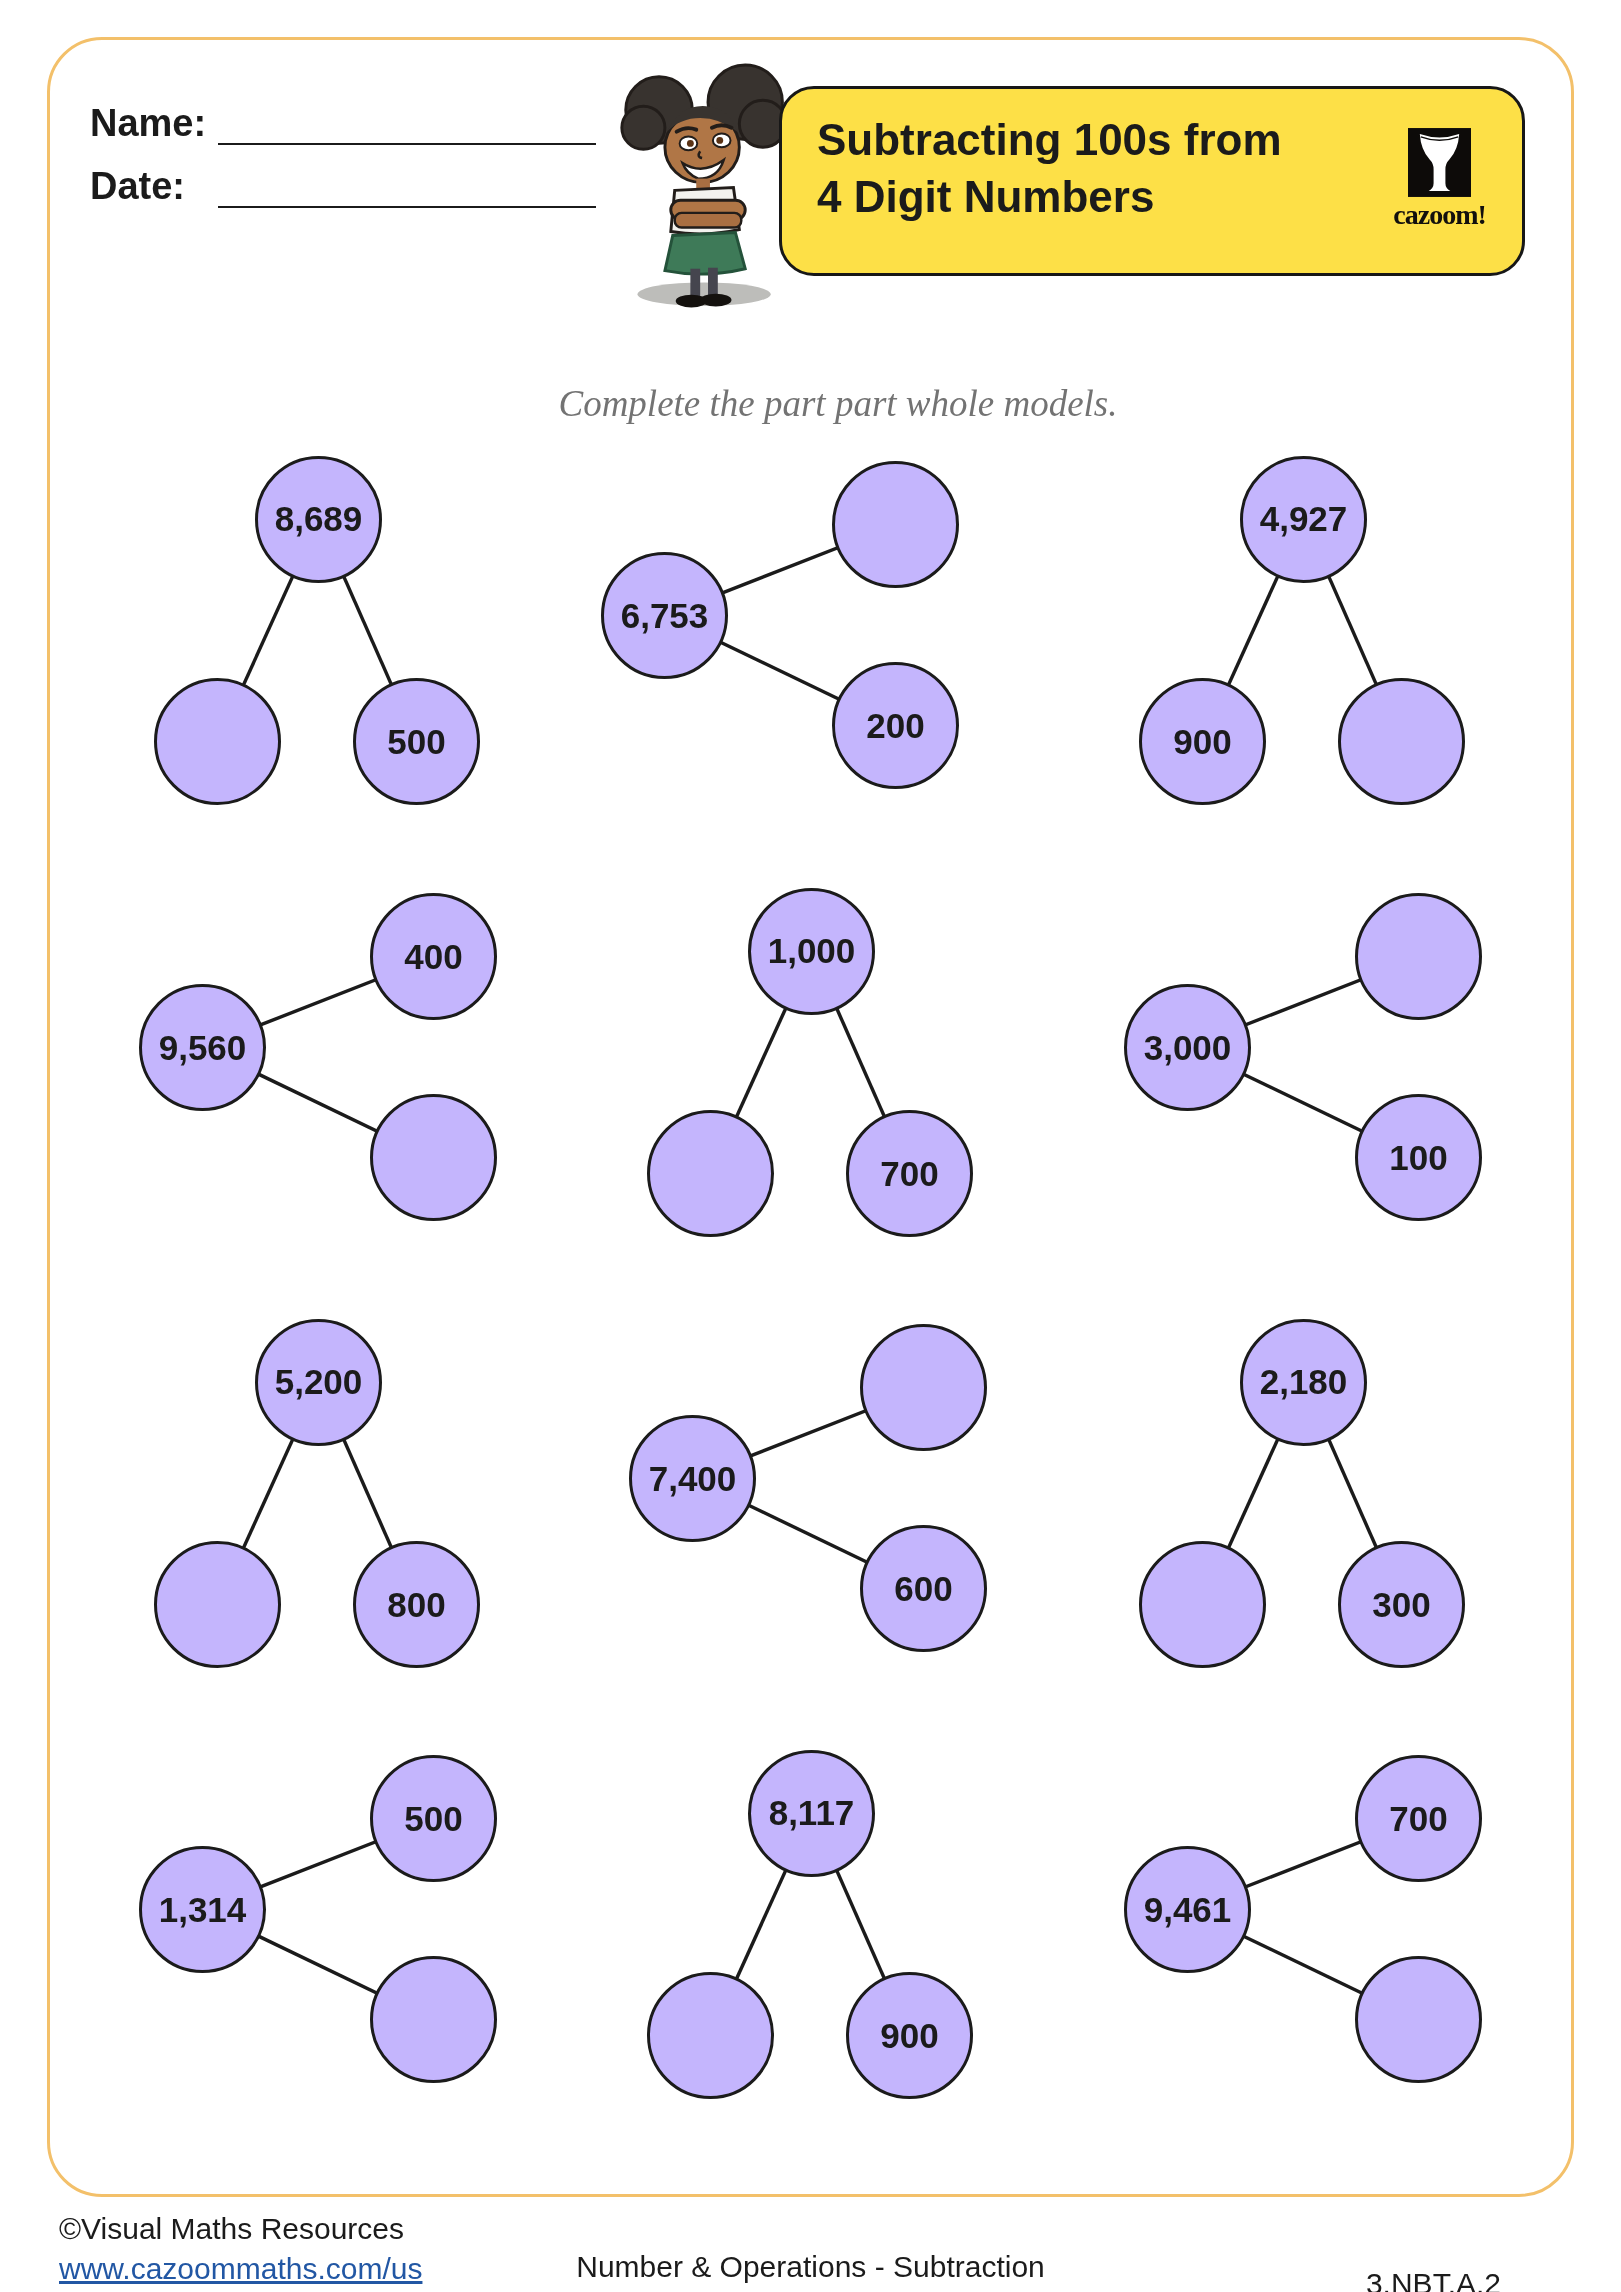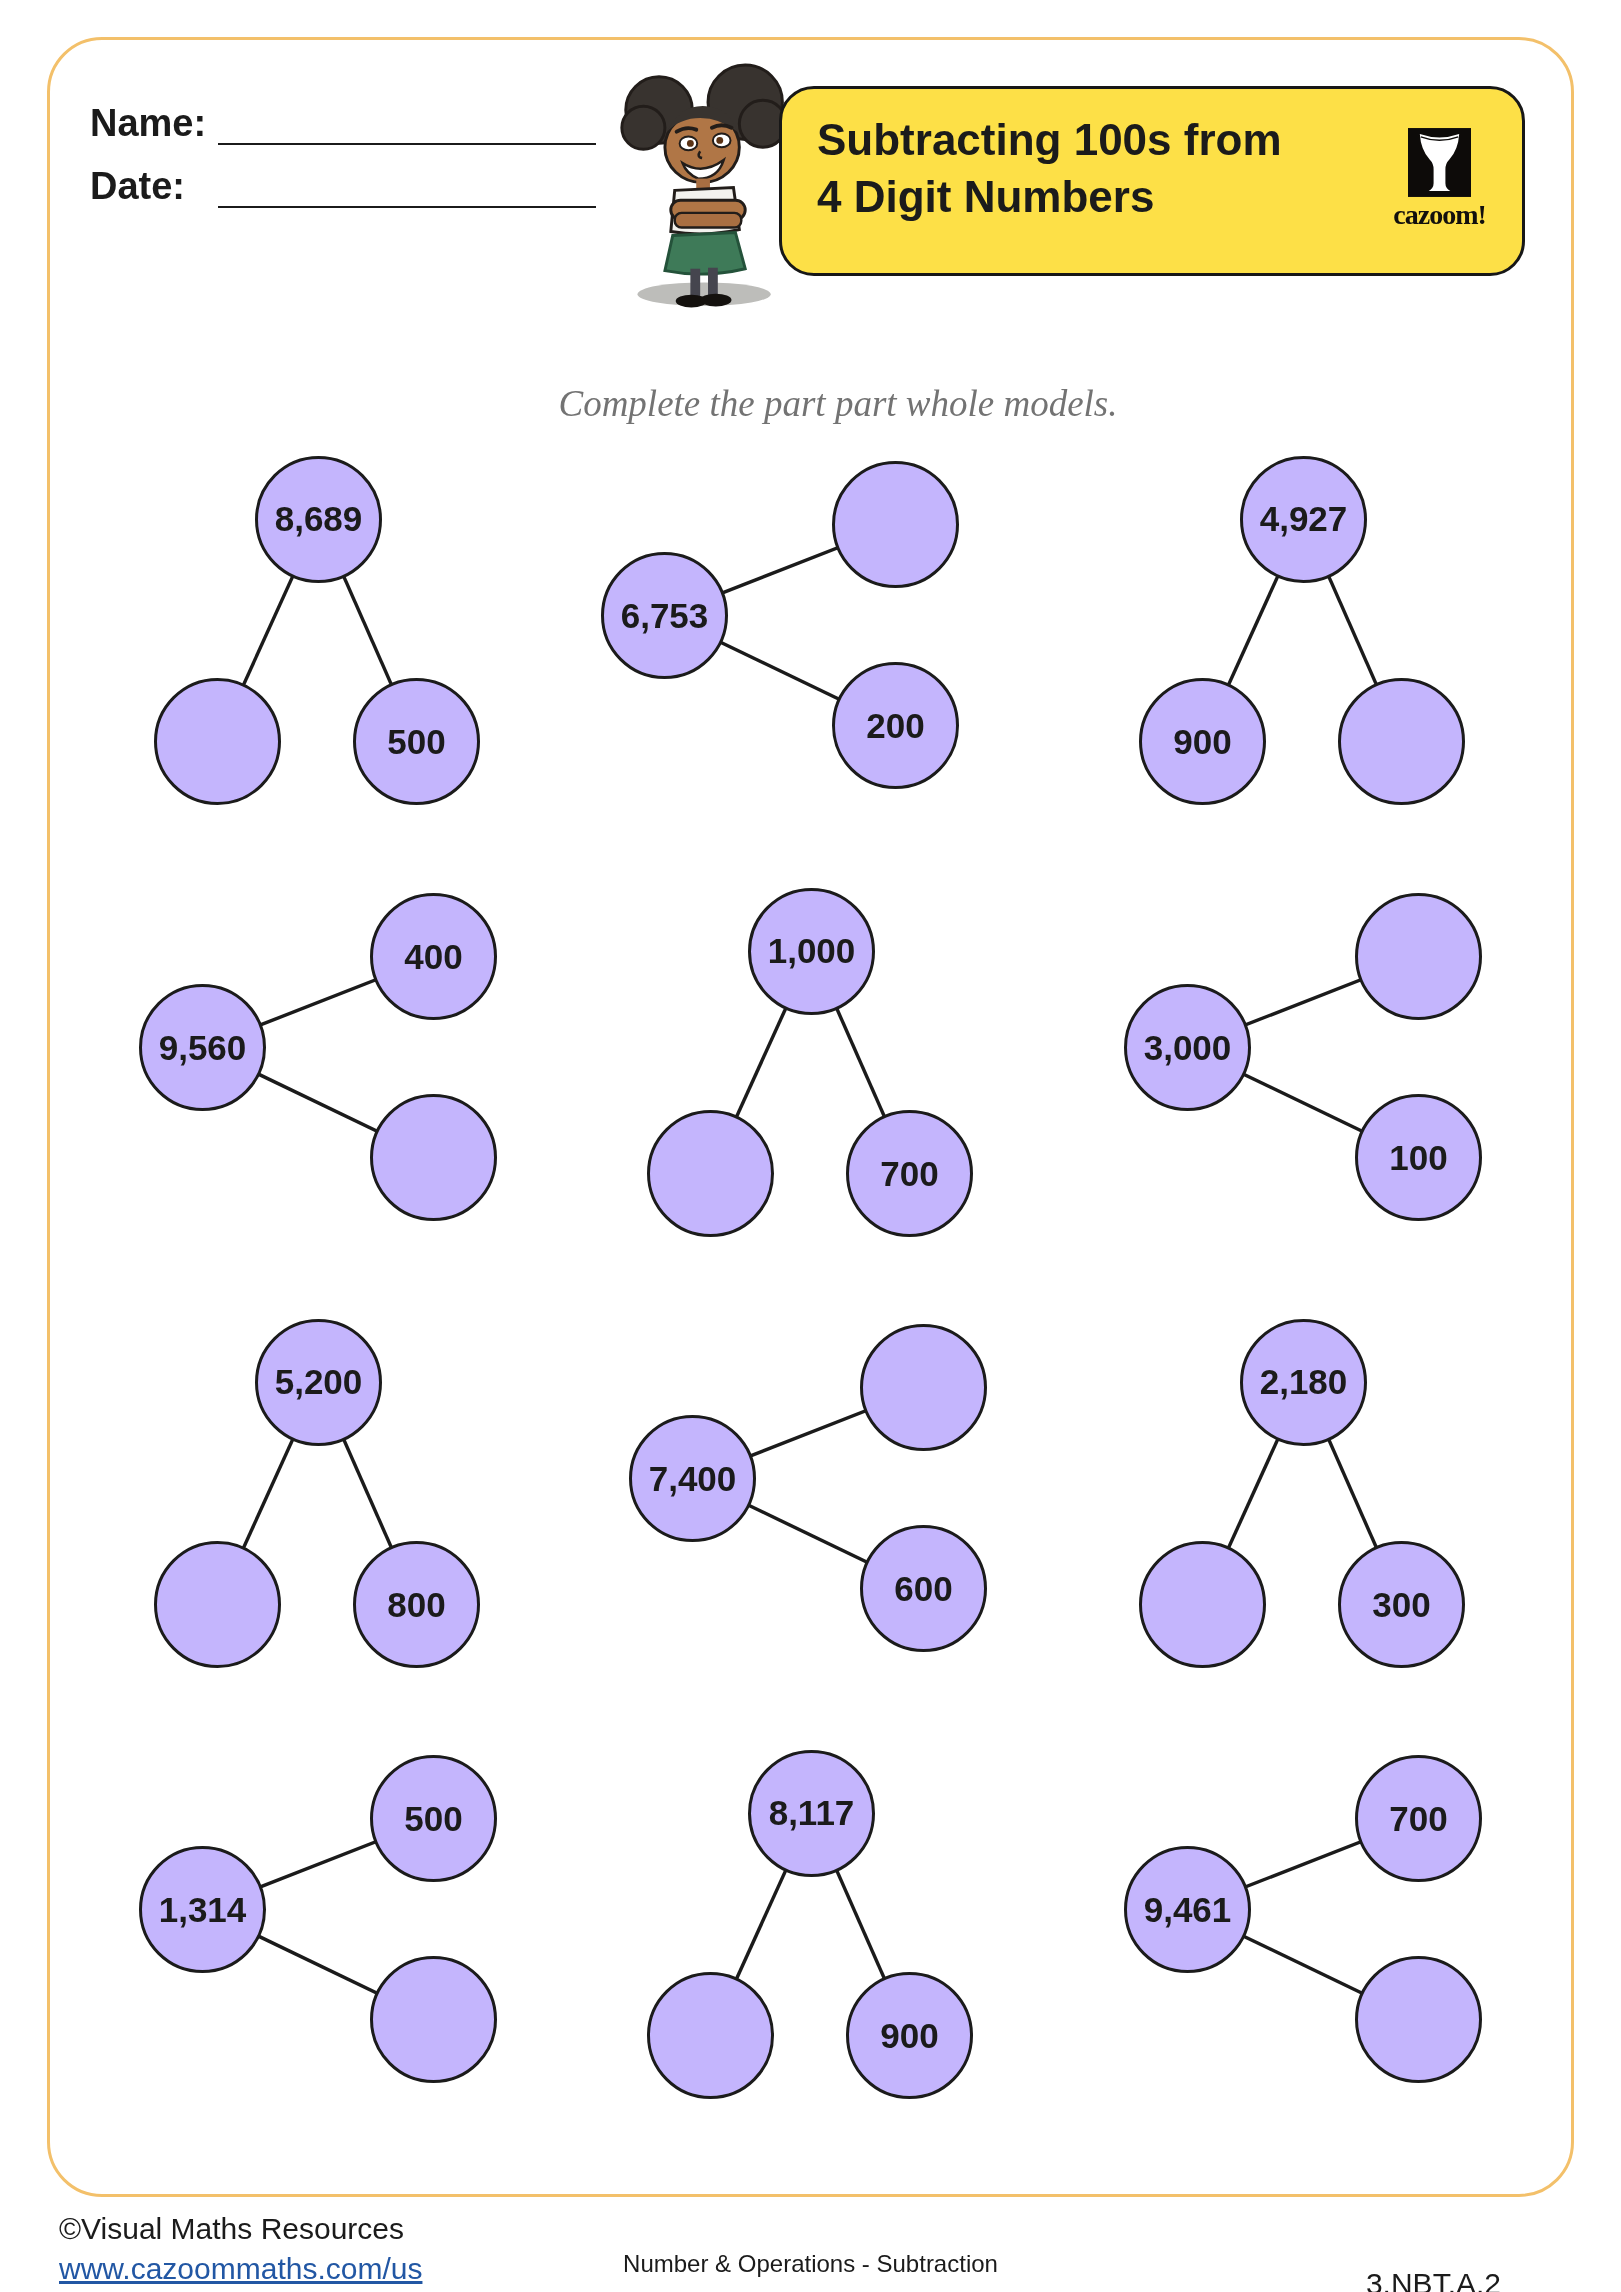--- a/index.html
+++ b/index.html
@@ -33,21 +33,21 @@
   .model svg.lines{position:absolute;left:0;top:0;}
   .model svg.lines line{stroke:#1b1b1b;stroke-width:3.5;}
   .circle{
     position:absolute;width:127px;height:127px;box-sizing:border-box;
     border:3.9px solid #1b1b1b;border-radius:50%;background:#c4b5fd;
     display:flex;align-items:center;justify-content:center;
     font-size:35px;font-weight:700;color:#1b1b1b;
   }
   .footer-left{position:absolute;left:59px;top:2209px;font-size:30px;line-height:40px;}
   .footer-link{color:#2257A4;text-decoration:underline;cursor:pointer;}
-  .footer-center{position:absolute;left:0;right:0;top:2250px;text-align:center;font-size:24px;}
+  .footer-center{position:absolute;left:0;right:0;top:2250px;text-align:center;font-size:30px;}
   .footer-right{position:absolute;right:120px;top:2241px;font-size:30px;margin-top:26px;}
 </style>
 </head>
 <body>
 
 <div class="page">
 
   <div class="frame"></div>
 
   <div class="field-label" style="left:90px;top:102px">Name:</div>

